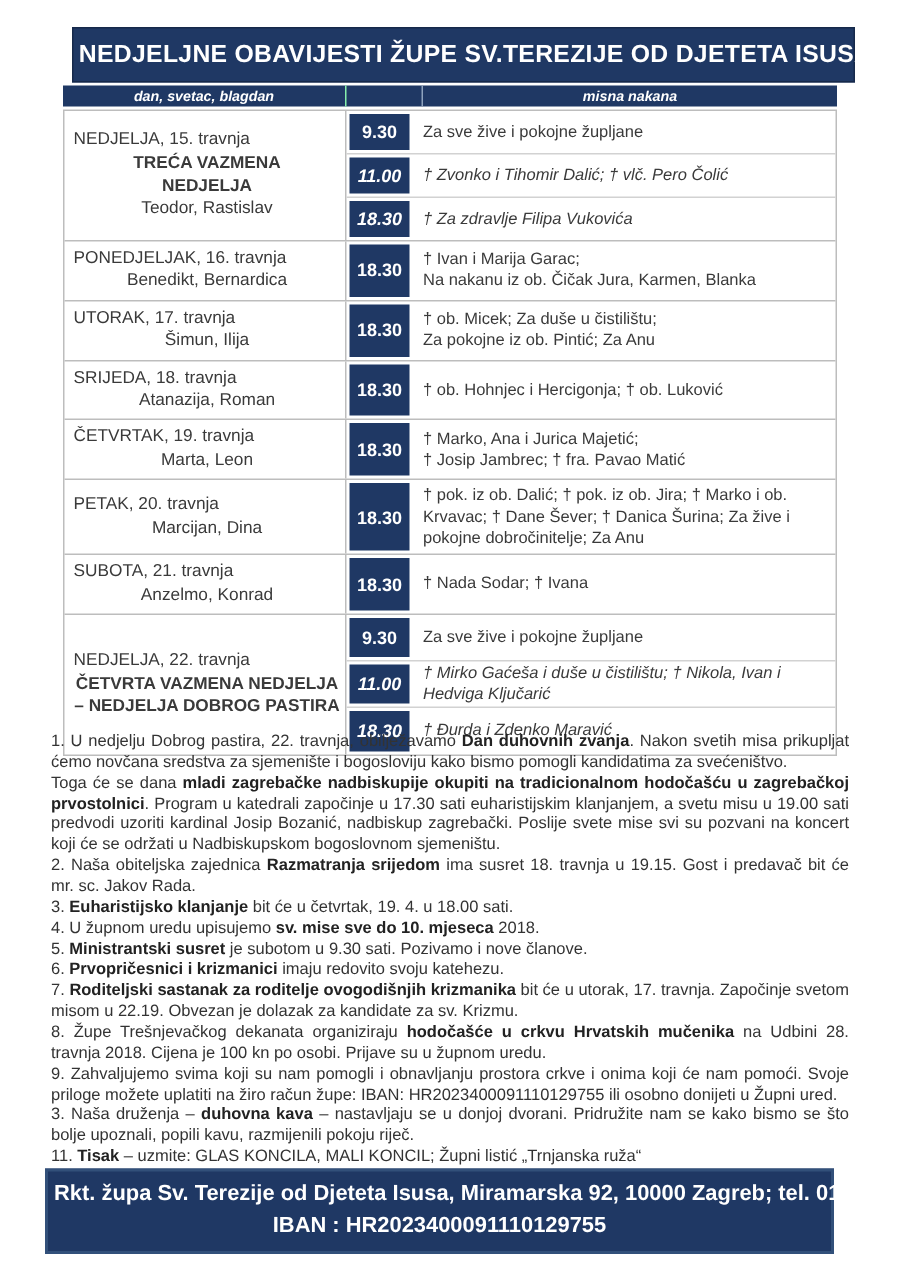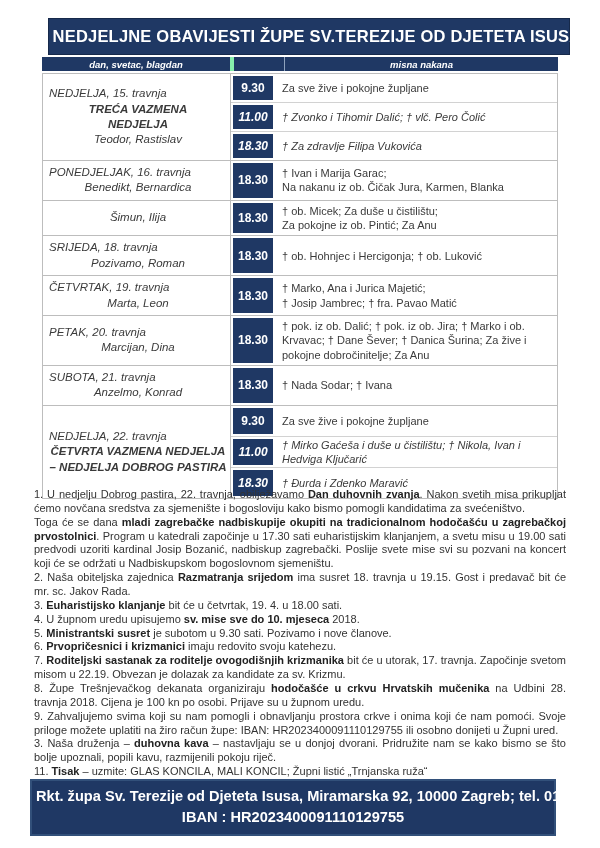--- a/index.html
+++ b/index.html
@@ -17,36 +17,36 @@
     color:#ffffff;font-weight:bold;font-size:16.5px;letter-spacing:.2px;
     display:flex;align-items:center;justify-content:center;white-space:nowrap;padding-left:16px;
   }
 
   
   .col-strip{
     position:absolute;left:42px;top:57px;width:516px;height:14px;
     background:#1f3864;display:flex;color:#ffffff;
     font-size:9.5px;font-weight:bold;font-style:italic;
   }
-  .col-strip .seg-day{width:188px;border-right:4px solid #86efac;
+  .col-strip .seg-day{width:188px;border-right:1px solid #86efac;
     display:flex;align-items:center;justify-content:center;}
   .col-strip .seg-time{width:50px;border-right:1px solid #8ea2bd;}
   .col-strip .seg-int{flex:1;display:flex;align-items:center;justify-content:center;}
 
   
   .sched{
     position:absolute;left:42px;top:73px;width:516px;
     border:1px solid #bdbdbd;box-sizing:border-box;background:#fff;
   }
   .row{display:flex;}
   .row + .row{border-top:1px solid #bdbdbd;}
   .day-cell{
     width:188px;box-sizing:border-box;border-right:1px solid #bdbdbd;
     padding:4px 3px 4px 6px;display:flex;flex-direction:column;justify-content:center;
-    font-size:11.5px;line-height:1.34;color:#3a3a3a;font-style:italic;
+    font-size:11.5px;line-height:1.34;color:#3a3a3a;
   }
   .day-cell .dl.left{text-align:left;}
   .day-cell .dl.center{text-align:center;}
   .day-cell .dl.b{font-weight:bold;}
   .masses{flex:1;display:flex;flex-direction:column;}
   .mass-row{display:flex;flex:1;min-height:28px;}
   .mass-row + .mass-row{border-top:1px solid #d2d2d2;font-style:italic;}
   .time{
     width:40px;margin:2px;background:#1f3864;color:#ffffff;
     font-weight:bold;font-size:12px;
@@ -120,34 +120,35 @@
           <div class="masses">
             <div class="mass-row">
               <div class="time">18.30</div>
               <div class="intent"><div>† Ivan i Marija Garac;
 Na nakanu iz ob. Čičak Jura, Karmen, Blanka</div></div>
             </div>
           </div>
         </div>
         <div class="row">
           <div class="day-cell">
+            <div class="dl left">UTORAK, 17. travnja</div>
             <div class="dl center">Šimun, Ilija</div>
           </div>
           <div class="masses">
             <div class="mass-row">
               <div class="time">18.30</div>
               <div class="intent"><div>† ob. Micek; Za duše u čistilištu;
 Za pokojne iz ob. Pintić; Za Anu</div></div>
             </div>
           </div>
         </div>
         <div class="row">
           <div class="day-cell">
             <div class="dl left">SRIJEDA, 18. travnja</div>
-            <div class="dl center">Pozivamo, Roman</div>
+            <div class="dl center">Atanazija, Roman</div>
           </div>
           <div class="masses">
             <div class="mass-row">
               <div class="time">18.30</div>
               <div class="intent"><div>† ob. Hohnjec i Hercigonja; † ob. Luković</div></div>
             </div>
           </div>
         </div>
         <div class="row">
           <div class="day-cell">

